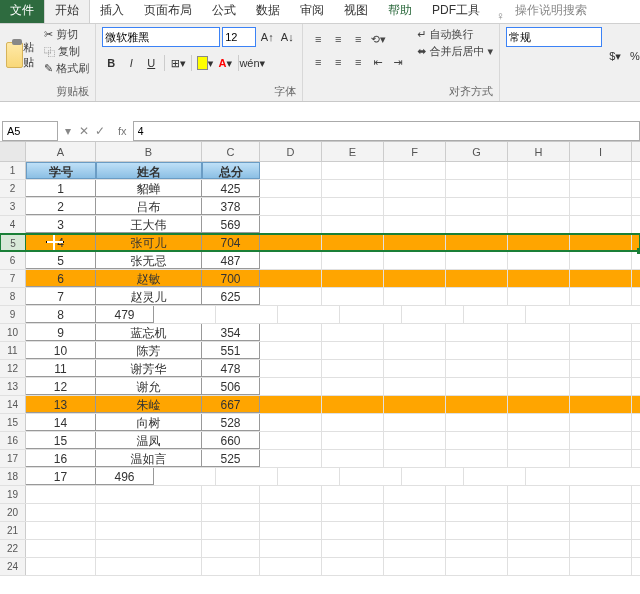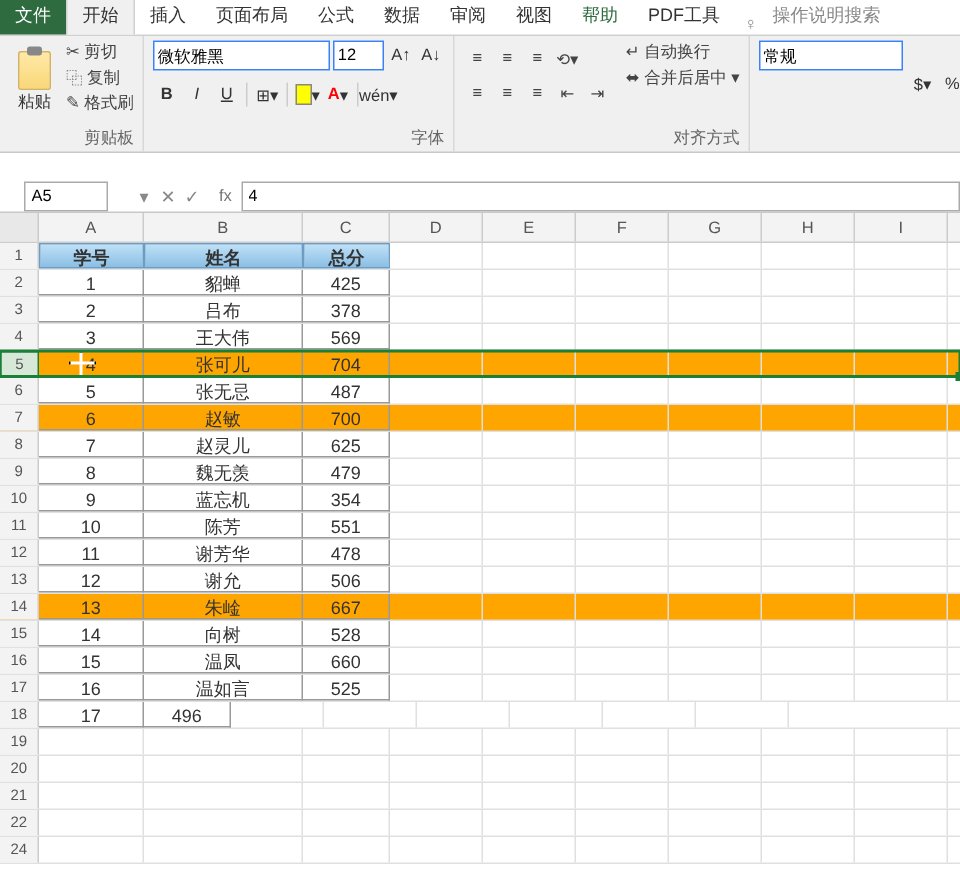--- a/index.html
+++ b/index.html
@@ -9,33 +9,33 @@
 .tab.file{background:#2e6b3f;color:#fff}
 .tab.active{background:#f0f0f0;border:1px solid #d0d0d0;border-bottom:none}
 .tab.help{color:#2e6b3f}
 .bulb{margin-left:6px;color:#888}
 .ribbon{display:flex;background:#f0f0f0;height:78px;border-bottom:1px solid #c8c8c8}
 .group{border-right:1px solid #d8d8d8;padding:3px 6px 0;display:flex;flex-direction:column;justify-content:space-between}
 .glabel{text-align:right;font-size:11px;color:#666;padding:2px 0}
 .gbody{flex:1;display:flex;gap:4px}
 .col{display:flex;flex-direction:column;gap:2px;font-size:11px;color:#444}
 .col span{white-space:nowrap;display:flex;align-items:center;gap:3px}
-.paste-big{display:flex;flex-direction:column;align-items:center;justify-content:center;width:34px;position:relative}
+.paste-big{display:flex;flex-direction:row;align-items:center;justify-content:center;width:34px;position:relative}
 .paste-big .ic{width:22px;height:26px;background:linear-gradient(#ffe9a8,#f9d879);border:1px solid #d6b35a;border-radius:2px;position:relative}
 .paste-big .ic:before{content:"";position:absolute;top:-4px;left:5px;width:10px;height:6px;background:#888;border-radius:2px}
 .paste-big .lbl{font-size:11px}
 select,.combo{font-size:11px;height:20px;border:1px solid #3b82f6;background:#fff;padding:0 2px}
 .fontname{width:118px}
 .fontsize{width:34px}
 .rowbtns{display:flex;gap:2px;margin-top:3px;align-items:center}
 .ib{width:18px;height:18px;border:1px solid transparent;display:inline-flex;align-items:center;justify-content:center;font-size:11px;cursor:pointer}
 .sep{width:1px;height:16px;background:#ccc;margin:0 2px}
 .colorchip{width:14px;height:14px;border:1px solid #888;display:inline-block}
 .namerow{display:flex;height:22px;border-bottom:1px solid #c8c8c8;align-items:center;background:#fff;margin-top:18px}
-.namebox{width:56px;height:20px;border:1px solid #aaa;margin:0 16px;padding:0 4px;font-size:11px}
+.namebox{width:56px;height:20px;border:1px solid #aaa;margin:0 2px;padding:0 4px;font-size:11px}
 .fx{color:#777;margin:0 6px 0 10px;font-size:11px}
 .fml{flex:1;height:20px;border:1px solid #aaa;padding:0 4px;font-size:11px}
 .navbtn{width:16px;text-align:center;color:#888;cursor:pointer}
 .sheet{position:relative}
 .colhdrs{display:flex;height:20px;background:#f3f3f3;border-bottom:1px solid #ccc}
 .corner{width:26px;border-right:1px solid #ccc;background:#e8e8e8}
 .ch{border-right:1px solid #ccc;text-align:center;font-size:11px;line-height:20px;color:#555}
 .cA{width:70px}.cB{width:106px}.cC{width:58px}.cD,.cE,.cF,.cG,.cH,.cI{width:62px}
 .row{display:flex;height:18px;border-bottom:1px solid #e0e0e0}
 .rh{width:26px;background:#f3f3f3;border-right:1px solid #ccc;text-align:center;font-size:10px;line-height:18px;color:#555}
@@ -279,21 +279,20 @@
         <div class="cell cD"></div>
         <div class="cell cE"></div>
         <div class="cell cF"></div>
         <div class="cell cG"></div>
         <div class="cell cH"></div>
         <div class="cell cI"></div>
       </div>
       <div class="row datarow">
         <div class="rh">9</div>
         <div class="cell cA">8</div>
-        <div class="cell cB">魏无羡</div>
         <div class="cell cC">479</div>
         <div class="cell cD"></div>
         <div class="cell cE"></div>
         <div class="cell cF"></div>
         <div class="cell cG"></div>
         <div class="cell cH"></div>
         <div class="cell cI"></div>
       </div>
       <div class="row datarow">
         <div class="rh">10</div>

